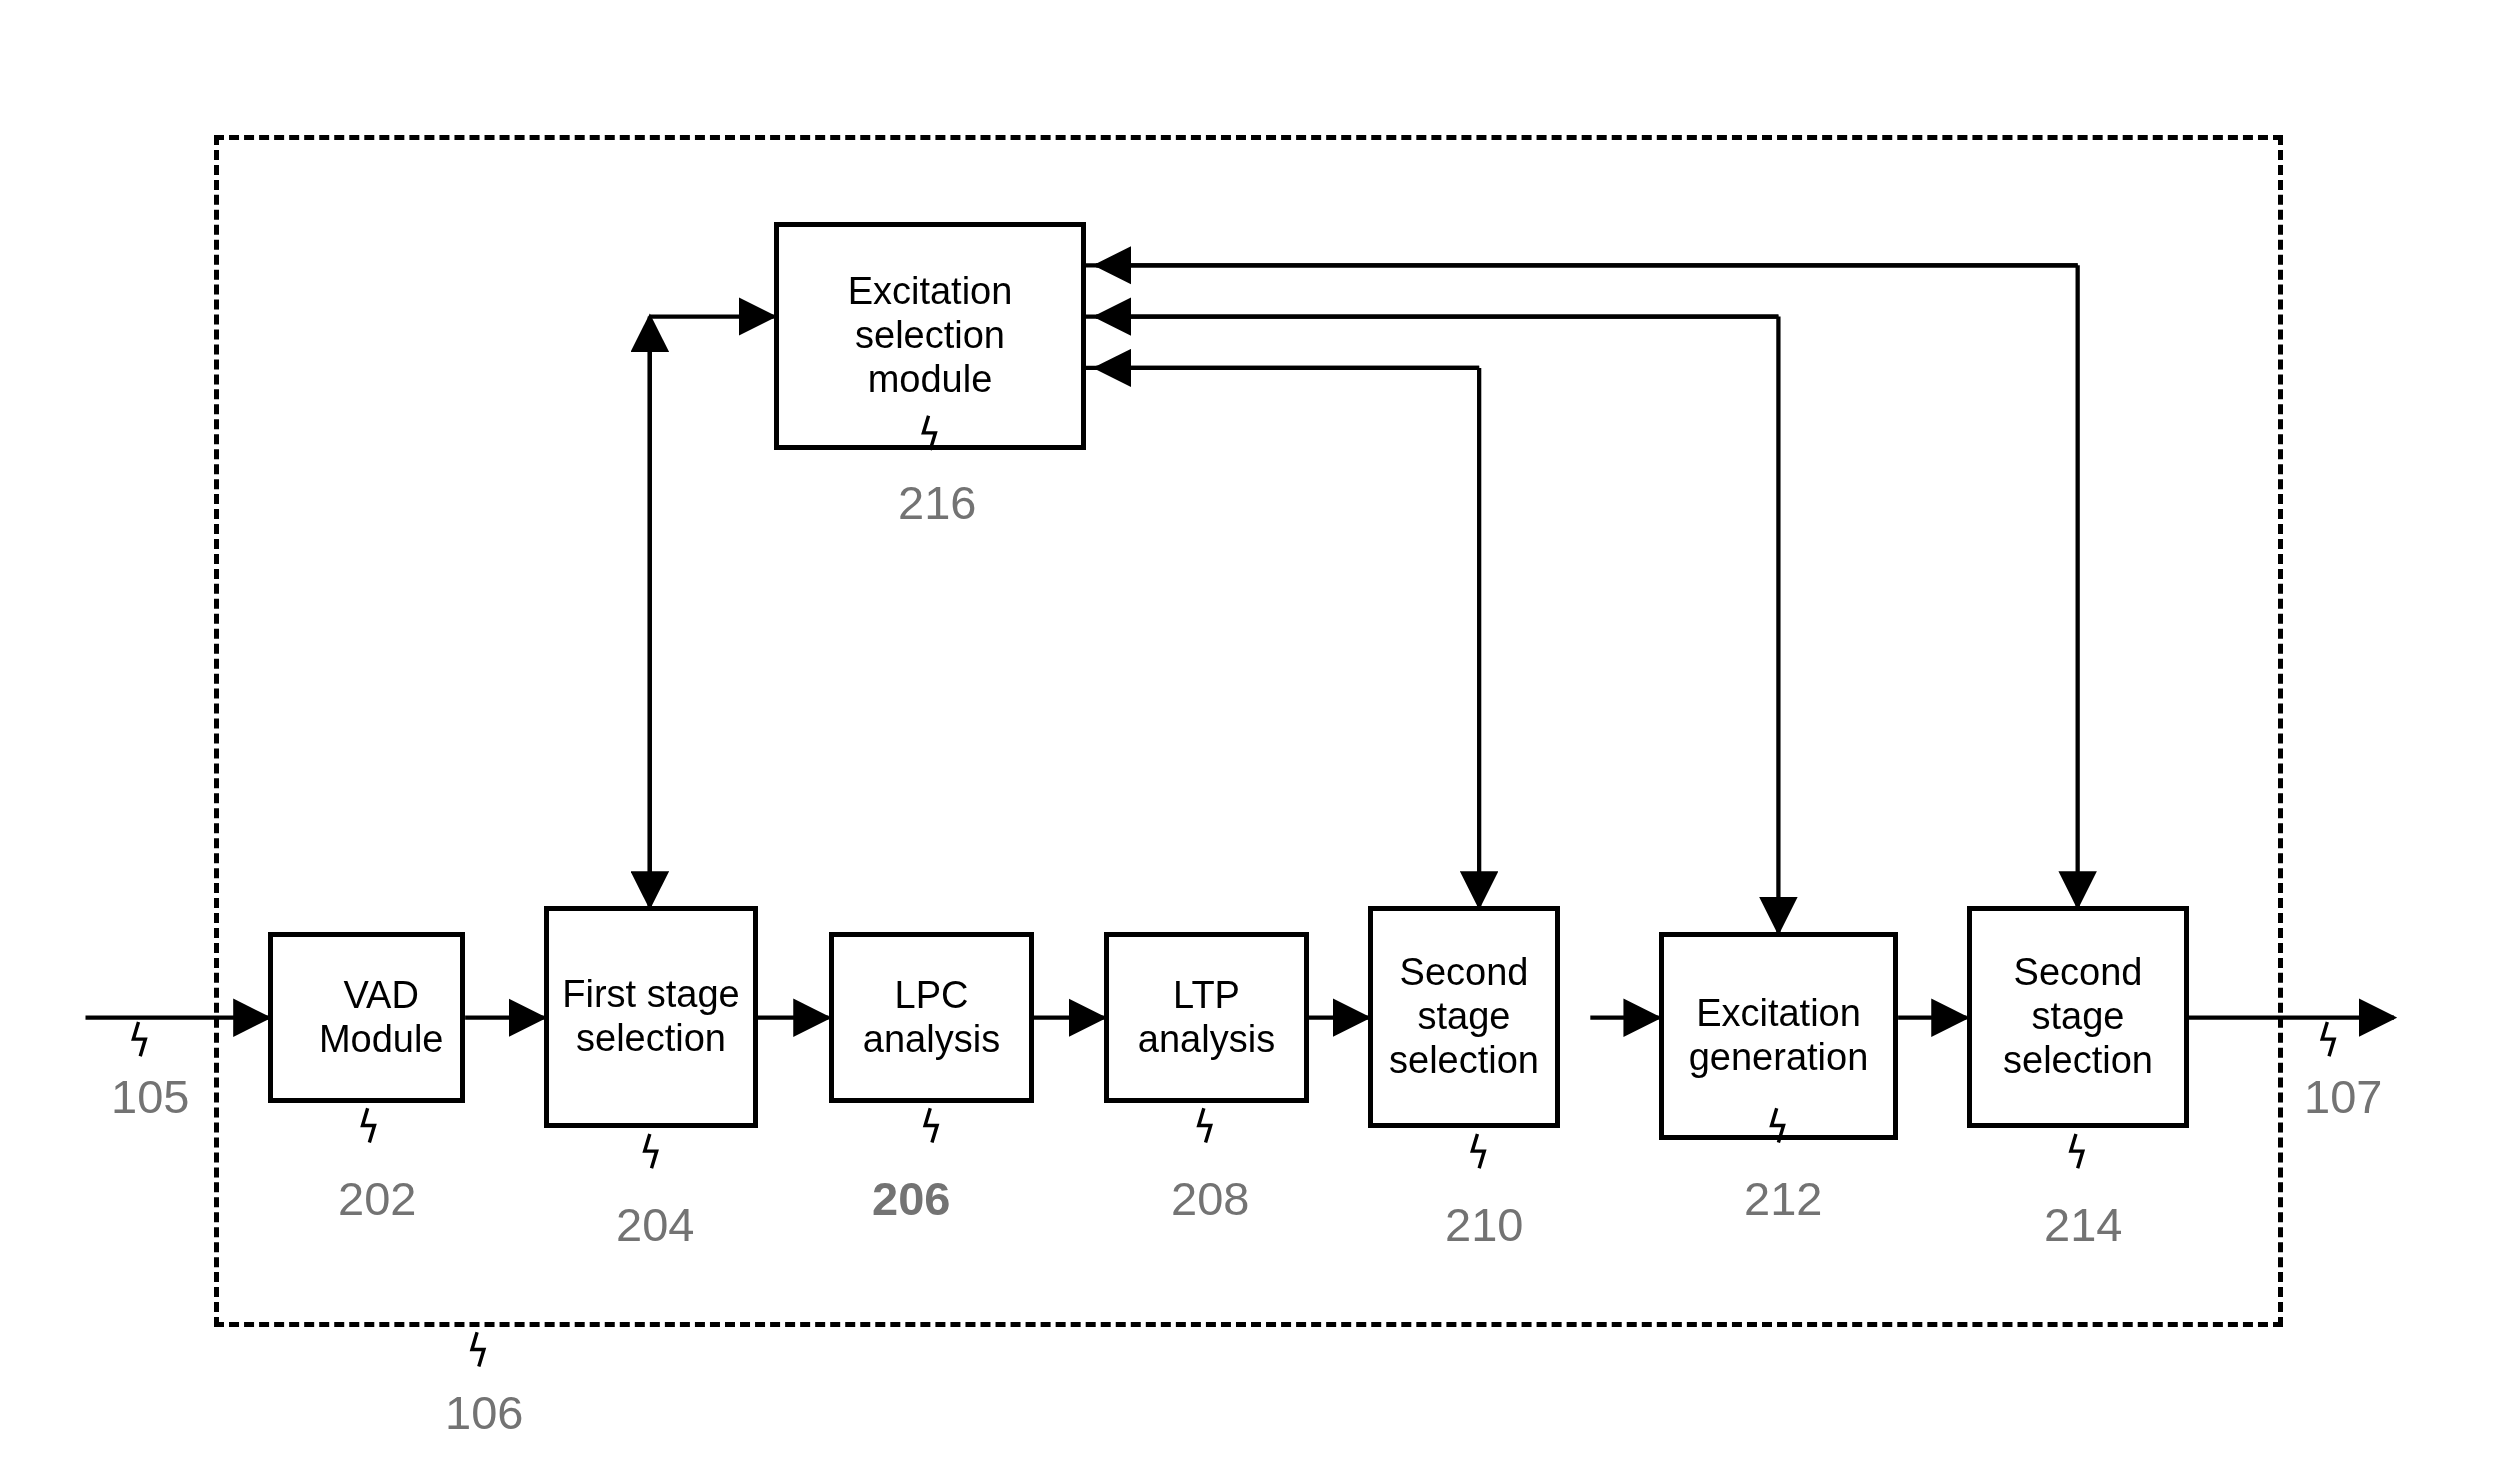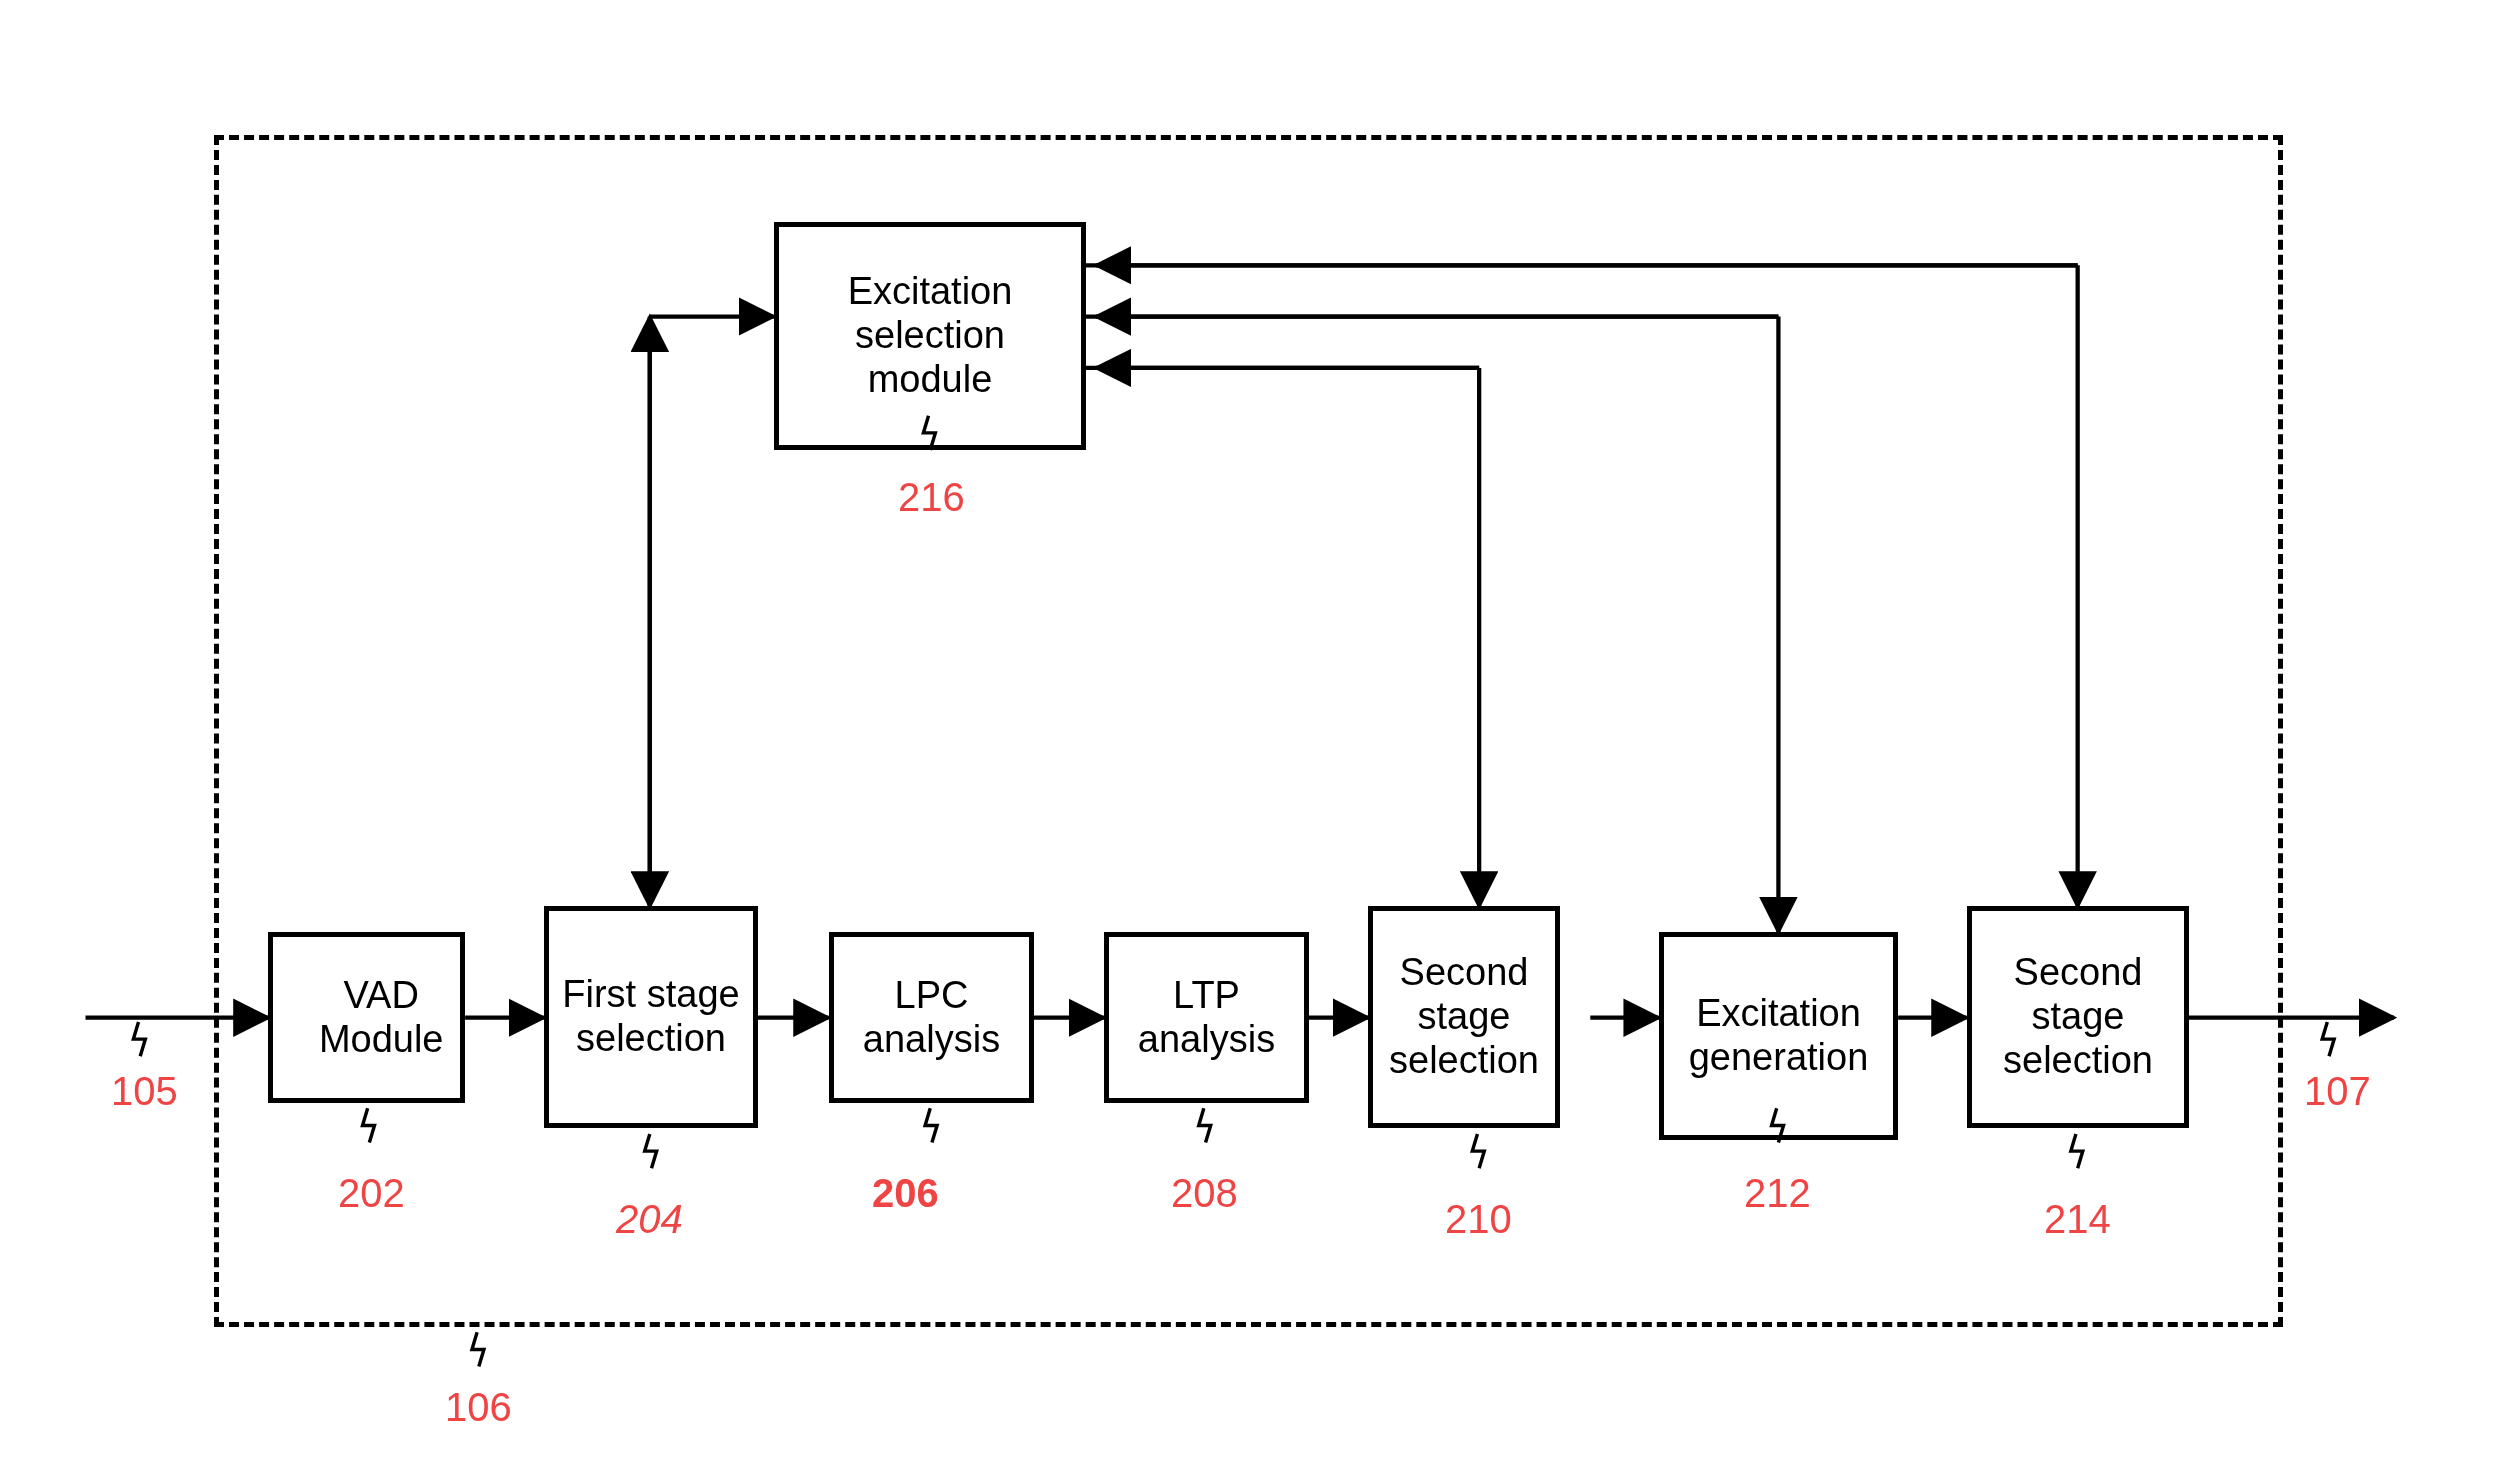--- a/index.html
+++ b/index.html
@@ -30,22 +30,22 @@
     display: flex;
     align-items: center;
     justify-content: center;
     text-align: center;
     font-size: 38px;
     line-height: 1.15;
     padding: 8.6px;
   }
   .ref-label {
     position: absolute;
-    font-size: 40px;
-    color: #ef4444;
+    font-size: 47px;
+    color: #737373;
     text-align: left;
   }
   
   svg.edges {
     position: absolute;
     left: 0; top: 0;
     width: 2512px; height: 1466px;
     pointer-events: none;
   }
 </style>
@@ -145,21 +145,21 @@
 
     <path d="M 1086 486 l -6 20 l 14 0 l -6 20" fill="none" stroke="#000" stroke-width="4"></path>
 
     <path d="M 558 1558 l -6 20 l 14 0 l -6 20" fill="none" stroke="#000" stroke-width="4"></path>
   </svg>
 
   <div class="ref-label" style="left:111px; top:1069px;">105</div>
   <div class="ref-label" style="left:2304px; top:1069px;">107</div>
 
   <div class="ref-label" style="left:338px; top:1171px;">202</div>
-  <div class="ref-label" style="left:616px; top:1197px;font-style:italic;">204</div>
+  <div class="ref-label" style="left:616px; top:1197px;">204</div>
   <div class="ref-label" style="left:872px; top:1171px;font-weight:bold;">206</div>
   <div class="ref-label" style="left:1171px; top:1171px;">208</div>
   <div class="ref-label" style="left:1445px; top:1197px;">210</div>
   <div class="ref-label" style="left:1744px; top:1171px;">212</div>
   <div class="ref-label" style="left:2044px; top:1197px;">214</div>
 
   <div class="ref-label" style="left:898px; top:475px;">216</div>
   <div class="ref-label" style="left:445px; top:1385px;">106</div>
 
 </div>

